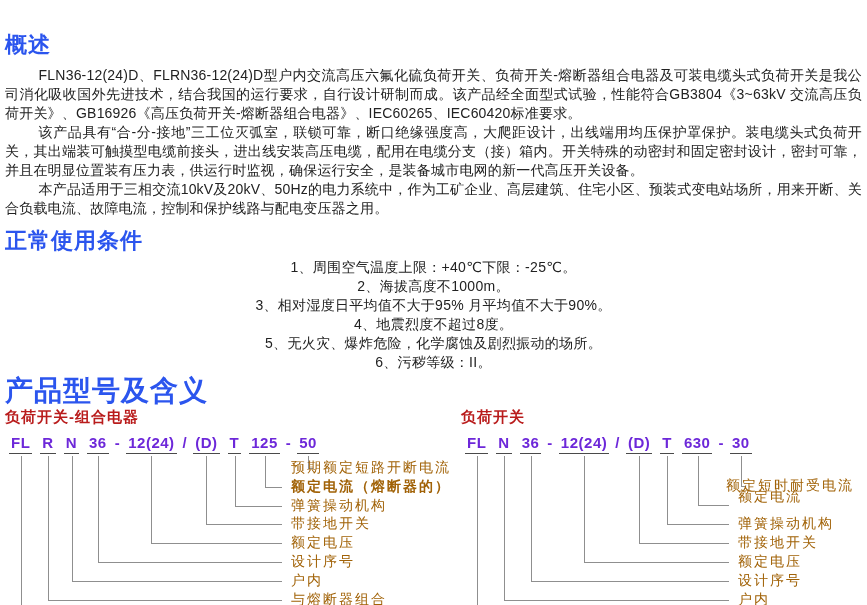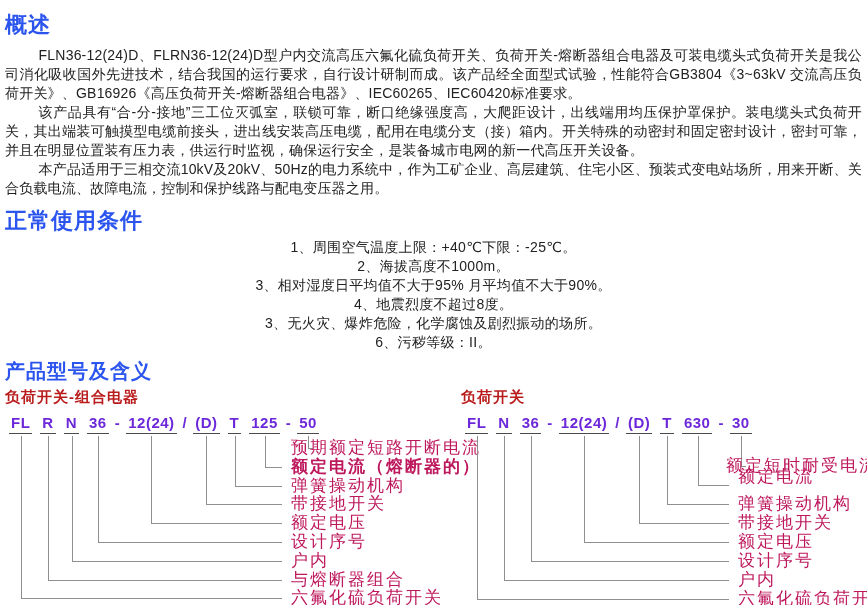--- a/index.html
+++ b/index.html
@@ -3,32 +3,32 @@
 <meta charset="utf-8">
 <style>
   html, body {
     margin: 0; padding: 0;
     width: 867px; height: 605px;
     background: #ffffff;
     font-family: "Liberation Sans", "DejaVu Sans", sans-serif;
     color: #222222;
     overflow: hidden;
   }
-  .page { padding: 8px 5px 0 5px; position: relative; }
+  .page { padding: 8px 5px 0 5px; position: relative; margin-top: 20px; }
 
   h1.sec {
     color: #2B55EE;
     font-weight: bold;
     font-size: 22px;
     line-height: 26px;
     margin: 4px 0 8px 0;
     letter-spacing: 1px;
   }
   h1.sec.mid { margin-top: 10px; margin-bottom: 4px; }
-  h1.sec.big { font-size: 20px; margin-top: 6px; margin-bottom: 4px; }
+  h1.sec.big { font-size: 28px; margin-top: 6px; margin-bottom: 4px; }
 
   p.body {
     font-size: 14px;
     line-height: 19px;
     margin: 0;
     text-indent: 2.4em;
     letter-spacing: 0.2px;
     text-align: justify;
   }
   .cond-list { margin-top: 2px; }
@@ -65,24 +65,24 @@
   }
   .tok.sep { padding-bottom: 2px; margin: 0 2px; }
 
   .conn {
     position: absolute;
     border-left: 1px solid #8f8f8f;
     border-bottom: 1px solid #8f8f8f;
   }
   .dlabel {
     position: absolute;
-    font-size: 17px;
+    font-size: 14px;
     letter-spacing: 2px;
     white-space: nowrap;
-    color: #be185d;
+    color: #a16207;
     line-height: 17px;
   }
 </style>
 </head>
 <body>
 
 <div class="page">
 
   <h1 class="sec">概述</h1>
 
@@ -90,21 +90,21 @@
   <p class="body">该产品具有“合-分-接地”三工位灭弧室，联锁可靠，断口绝缘强度高，大爬距设计，出线端用均压保护罩保护。装电缆头式负荷开关，其出端装可触摸型电缆前接头，进出线安装高压电缆，配用在电缆分支（接）箱内。开关特殊的动密封和固定密封设计，密封可靠，并且在明显位置装有压力表，供运行时监视，确保运行安全，是装备城市电网的新一代高压开关设备。</p>
   <p class="body">本产品适用于三相交流10kV及20kV、50Hz的电力系统中，作为工矿企业、高层建筑、住宅小区、预装式变电站场所，用来开断、关合负载电流、故障电流，控制和保护线路与配电变压器之用。</p>
 
   <h1 class="sec mid">正常使用条件</h1>
 
   <div class="cond-list">
     <div class="cond-item">1、周围空气温度上限：+40℃下限：-25℃。</div>
     <div class="cond-item">2、海拔高度不1000m。</div>
     <div class="cond-item">3、相对湿度日平均值不大于95% 月平均值不大于90%。</div>
     <div class="cond-item">4、地震烈度不超过8度。</div>
-    <div class="cond-item">3、无火灾、爆炸危险，化学腐蚀及剧烈振动的场所。</div>
+    <div class="cond-item">5、无火灾、爆炸危险，化学腐蚀及剧烈振动的场所。</div>
     <div class="cond-item">6、污秽等级：II。</div>
   </div>
 
   <h1 class="sec big">产品型号及含义</h1>
 
   <div class="diagrams">
     <div class="diag left">
       <div class="subtitle">负荷开关-组合电器</div>
       <div class="model-row"><span class="tok u">FL</span><span class="tok u">R</span><span class="tok u">N</span><span class="tok u">36</span><span class="tok sep">-</span><span class="tok u">12(24)</span><span class="tok sep">/</span><span class="tok u">(D)</span><span class="tok u">T</span><span class="tok u">125</span><span class="tok sep">-</span><span class="tok u">50</span></div>
     <div class="conn" style="left: 303px; top: 48px; width: 4px; height: 12px;"></div>

